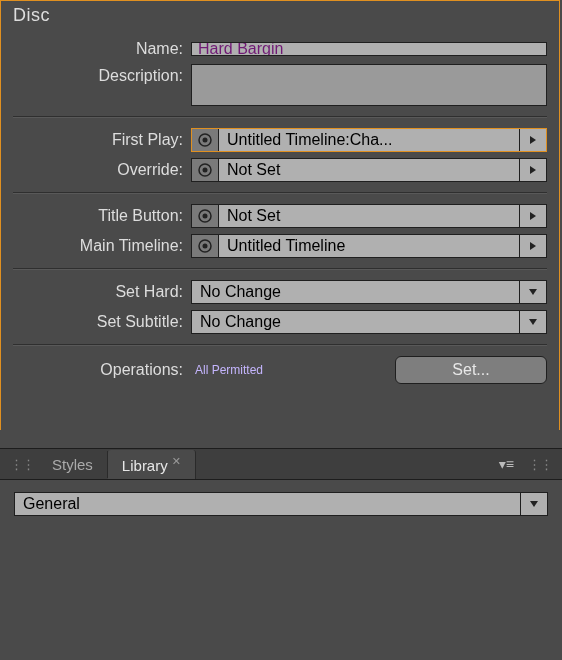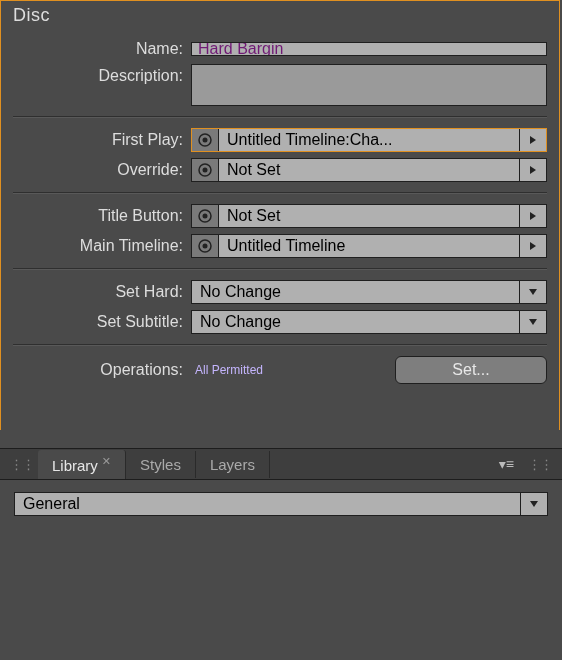--- a/index.html
+++ b/index.html
@@ -174,28 +174,25 @@
     <div class="lbl">Operations:</div>
     <div class="val">
       <div class="static-val">All Permitted</div>
       <div class="setbtn">Set...</div>
     </div>
   </div>
 </div>
 
 <div class="tabs-row">
   <div class="grip">⋮⋮</div>
+  <div class="tab">
+    <span>Styles</span>
+  </div>
   <div class="tab active">
     <span>Library</span><span class="close">✕</span>
-  </div>
-  <div class="tab">
-    <span>Styles</span>
-  </div>
-  <div class="tab">
-    <span>Layers</span>
   </div>
   <div class="spacer"></div>
   <div class="menu-icon">▾≡</div>
   <div class="grip">⋮⋮</div>
 </div>
 
 <div class="bottom">
   <div class="dropdown">
     <div class="dropdown-field">General</div>
     <div class="arrow-btn">

